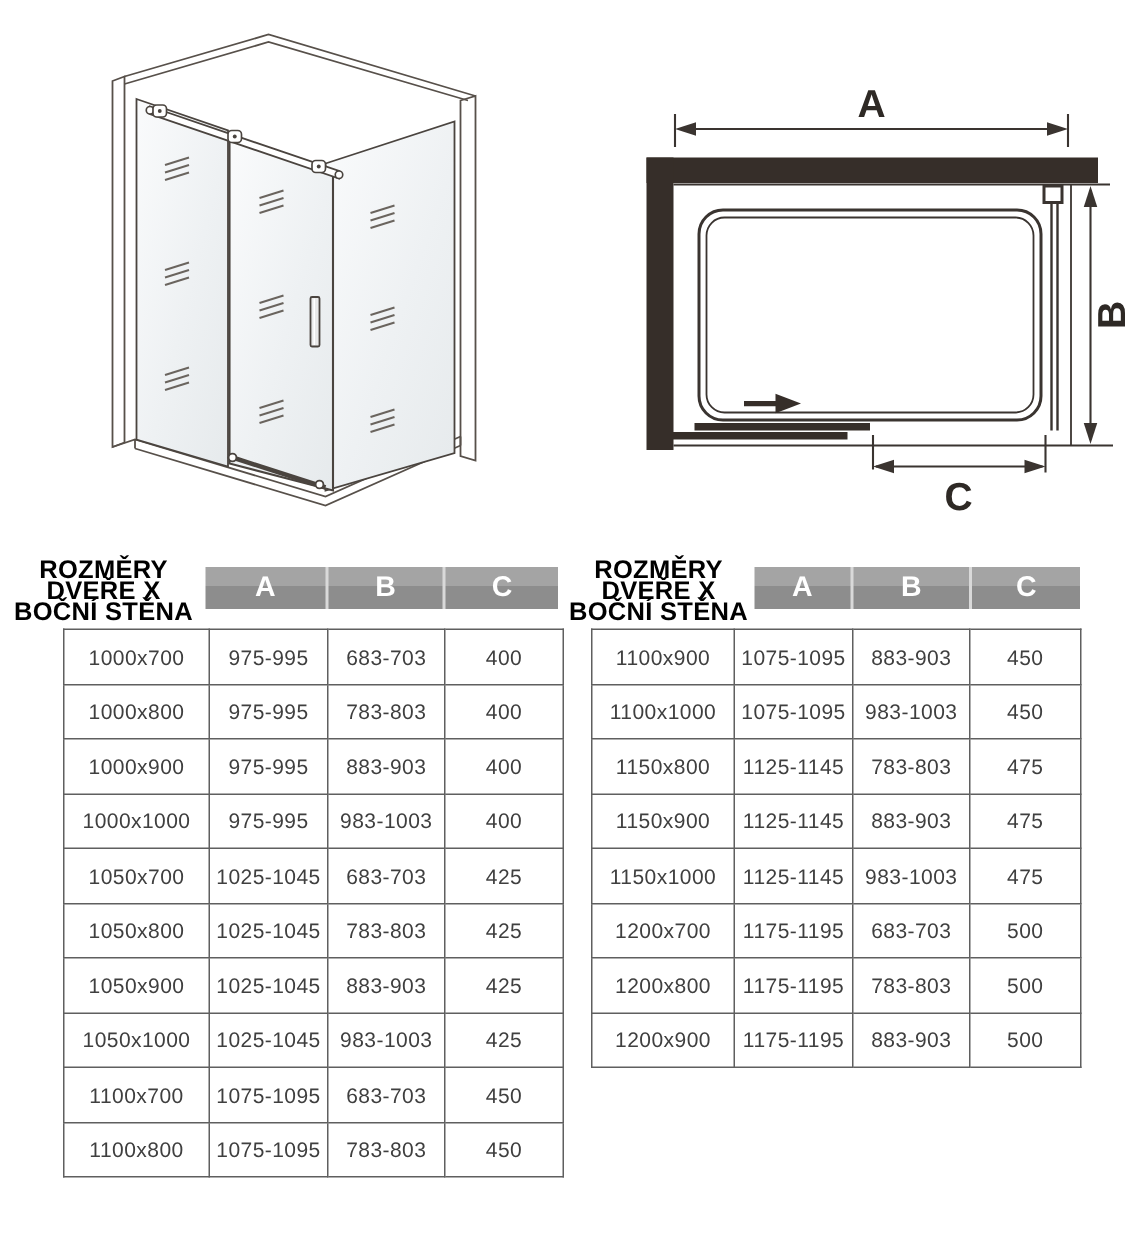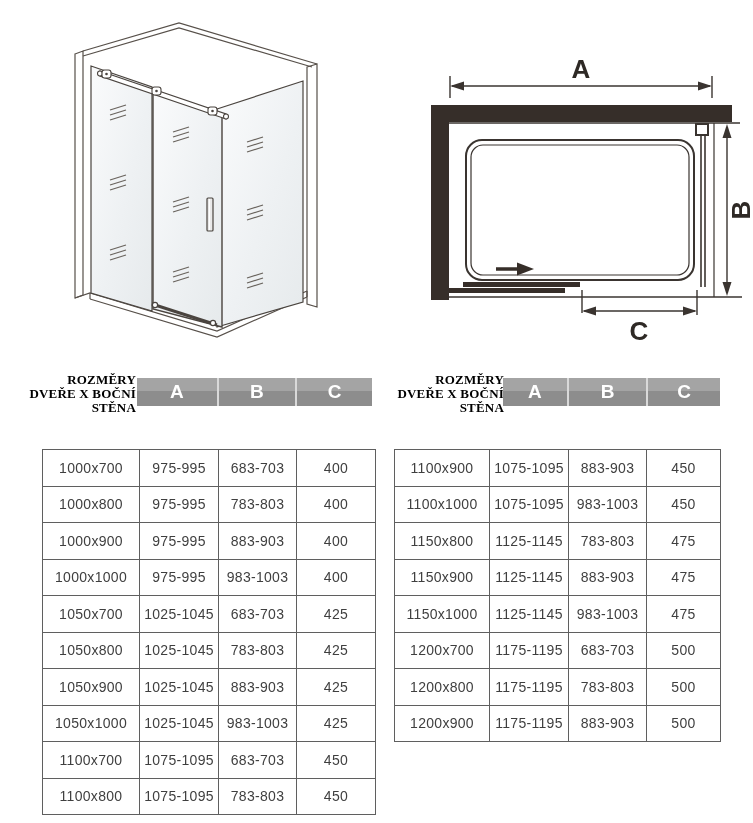--- a/index.html
+++ b/index.html
@@ -3,35 +3,35 @@
 <meta charset="utf-8">
 <style>
   html,body{margin:0;padding:0;}
   body{
     width:753px;height:823px;position:relative;background:#ffffff;
     font-family:"Liberation Sans",sans-serif;overflow:hidden;
   }
   .abs{position:absolute;}
   
   .tbl-title{
-    position:absolute;top:373px;text-align:right;
-    font-size:13px;font-weight:bold;color:#000;line-height:14px;letter-spacing:.2px;font-family:Liberation Serif, serif;
+    position:absolute;top:373px;text-align:center;
+    font-size:17px;font-weight:bold;color:#000;line-height:14px;letter-spacing:.2px;
   }
   .hdr-bar{
     position:absolute;top:378px;height:28px;display:flex;
     background:linear-gradient(#a4a4a4 0 46%,#8d8d8d 46% 100%);
   }
   .hdr-cell{
     display:flex;align-items:center;justify-content:center;
     color:#fff;font-weight:bold;font-size:19px;
     border-right:2px solid #d9d9d9;
   }
   .hdr-cell:last-child{border-right:none;}
   table.dim{
-    position:absolute;top:449px;border-collapse:collapse;table-layout:fixed;
+    position:absolute;top:419px;border-collapse:collapse;table-layout:fixed;
   }
   table.dim td{
     border:1px solid #5f5f5f;height:35.5px;text-align:center;vertical-align:middle;
     font-size:14px;color:#3f3f3f;padding:0;letter-spacing:.3px;
   }
   svg{display:block;}
   svg text{font-family:"Liberation Sans",sans-serif;}
 </style>
 </head>
 <body>

